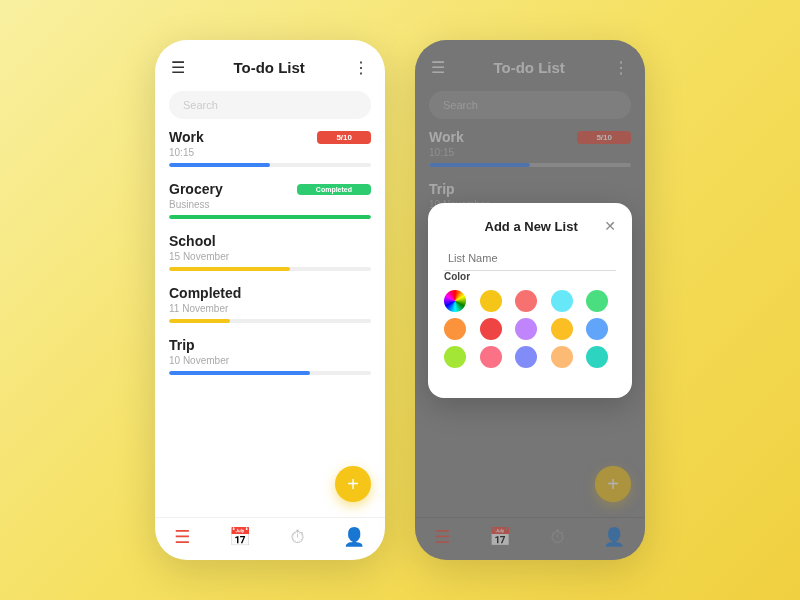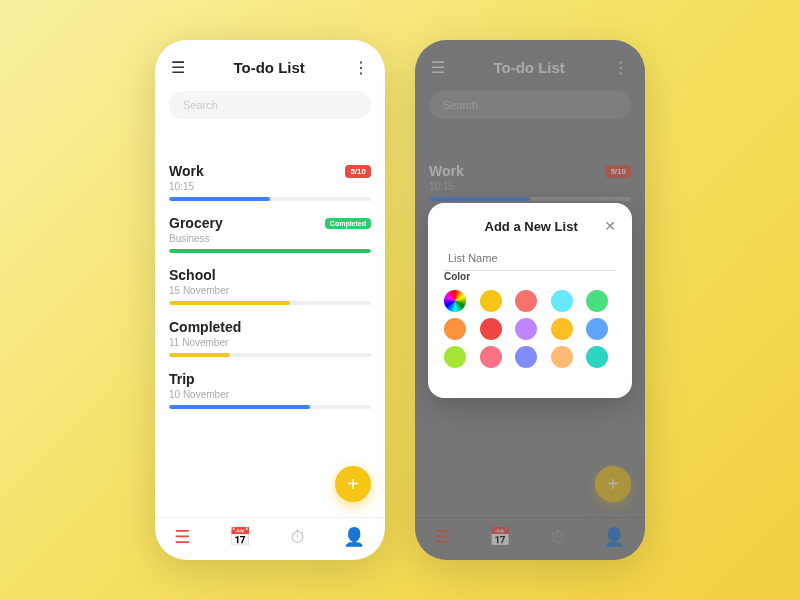--- a/index.html
+++ b/index.html
@@ -68,21 +68,20 @@
       padding: 7px 14px;
       font-size: 12px;
       color: #aaa;
     }
 
     
     .list-body {
       flex: 1;
       overflow-y: auto;
       padding: 0 14px;
-      margin-top: 34px;
     }
 
     .list-item {
       margin-bottom: 14px;
     }
 
     .list-item-header {
       display: flex;
       align-items: center;
       justify-content: space-between;
@@ -94,21 +93,21 @@
       font-weight: 600;
       color: #222;
     }
 
     .phone-dark .list-item-title {
       color: #eee;
     }
 
     .badge {
       font-size: 8px;
-      padding: 2px 5px;
+      padding: 2px 19px;
       border-radius: 4px;
       font-weight: 600;
     }
 
     .badge-red { background: #e74c3c; color: #fff; }
     .badge-green { background: #2ecc71; color: #fff; font-size: 7px; }
 
     .list-item-sub {
       font-size: 10px;
       color: #aaa;

